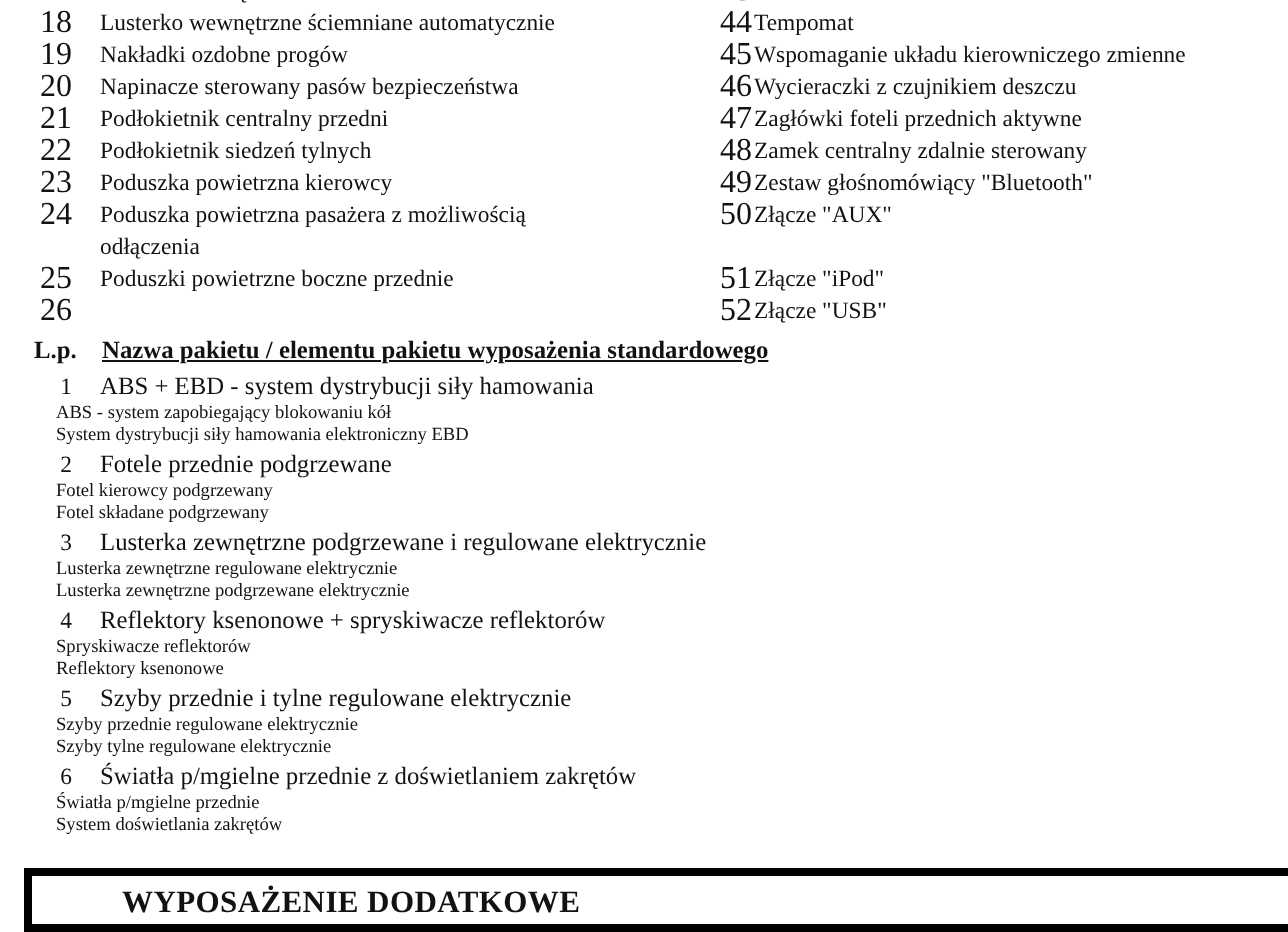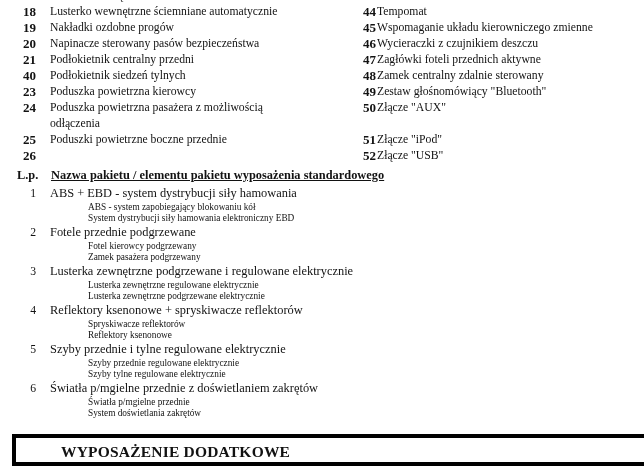--- a/index.html
+++ b/index.html
@@ -49,23 +49,22 @@
   }
   .equip-row.tall { height: 32px; }
   .equip-row.spacer { height: 16px; }
 
   .equip-num {
     position: absolute;
     left: 0;
     top: 0;
     width: 36px;
     text-align: right;
-    font-size: 13px;
+    font-size: 16px;
     line-height: 16px;
-    font-weight: bold;
   }
   .equip-name {
     position: absolute;
     left: 50px;
     top: 0;
     right: 4px;
     font-size: 11.7px;
     line-height: 16px;
   }
   .equip-col.right .equip-num { left: 10px; width: 36px; }
@@ -126,21 +125,21 @@
   }
   .pkg-title {
     position: absolute;
     left: 50px;
     top: 0;
     font-size: 12.4px;
     line-height: 17px;
   }
   .pkg-sub {
     position: relative;
-    margin-left: 88px;
+    margin-left: 28px;
     font-size: 9.3px;
     line-height: 11px;
     height: 11px;
     white-space: nowrap;
   }
 
   
   .banner {
     position: absolute;
     left: 12px;
@@ -193,21 +192,21 @@
       </div>
       <div class="equip-row">
         <span class="equip-num">20</span>
         <span class="equip-name">Napinacze sterowany pasów bezpieczeństwa</span>
       </div>
       <div class="equip-row">
         <span class="equip-num">21</span>
         <span class="equip-name">Podłokietnik centralny przedni</span>
       </div>
       <div class="equip-row">
-        <span class="equip-num">40</span>
+        <span class="equip-num">22</span>
         <span class="equip-name">Podłokietnik siedzeń tylnych</span>
       </div>
       <div class="equip-row">
         <span class="equip-num">23</span>
         <span class="equip-name">Poduszka powietrzna kierowcy</span>
       </div>
       <div class="equip-row tall">
         <span class="equip-num">24</span>
         <span class="equip-name" style="width:250px;right:auto;">Poduszka powietrzna pasażera z możliwością odłączenia</span>
       </div>
@@ -276,21 +275,21 @@
       <div class="pkg-sub">ABS - system zapobiegający blokowaniu kół</div>
       <div class="pkg-sub">System dystrybucji siły hamowania elektroniczny EBD</div>
     </div>
 
     <div class="pkg-block">
       <div class="pkg-main">
         <span class="pkg-num">2</span>
         <span class="pkg-title">Fotele przednie podgrzewane</span>
       </div>
       <div class="pkg-sub">Fotel kierowcy podgrzewany</div>
-      <div class="pkg-sub">Zamek pasażera podgrzewany</div>
+      <div class="pkg-sub">Fotel składane podgrzewany</div>
     </div>
 
     <div class="pkg-block">
       <div class="pkg-main">
         <span class="pkg-num">3</span>
         <span class="pkg-title">Lusterka zewnętrzne podgrzewane i regulowane elektrycznie</span>
       </div>
       <div class="pkg-sub">Lusterka zewnętrzne regulowane elektrycznie</div>
       <div class="pkg-sub">Lusterka zewnętrzne podgrzewane elektrycznie</div>
     </div>

